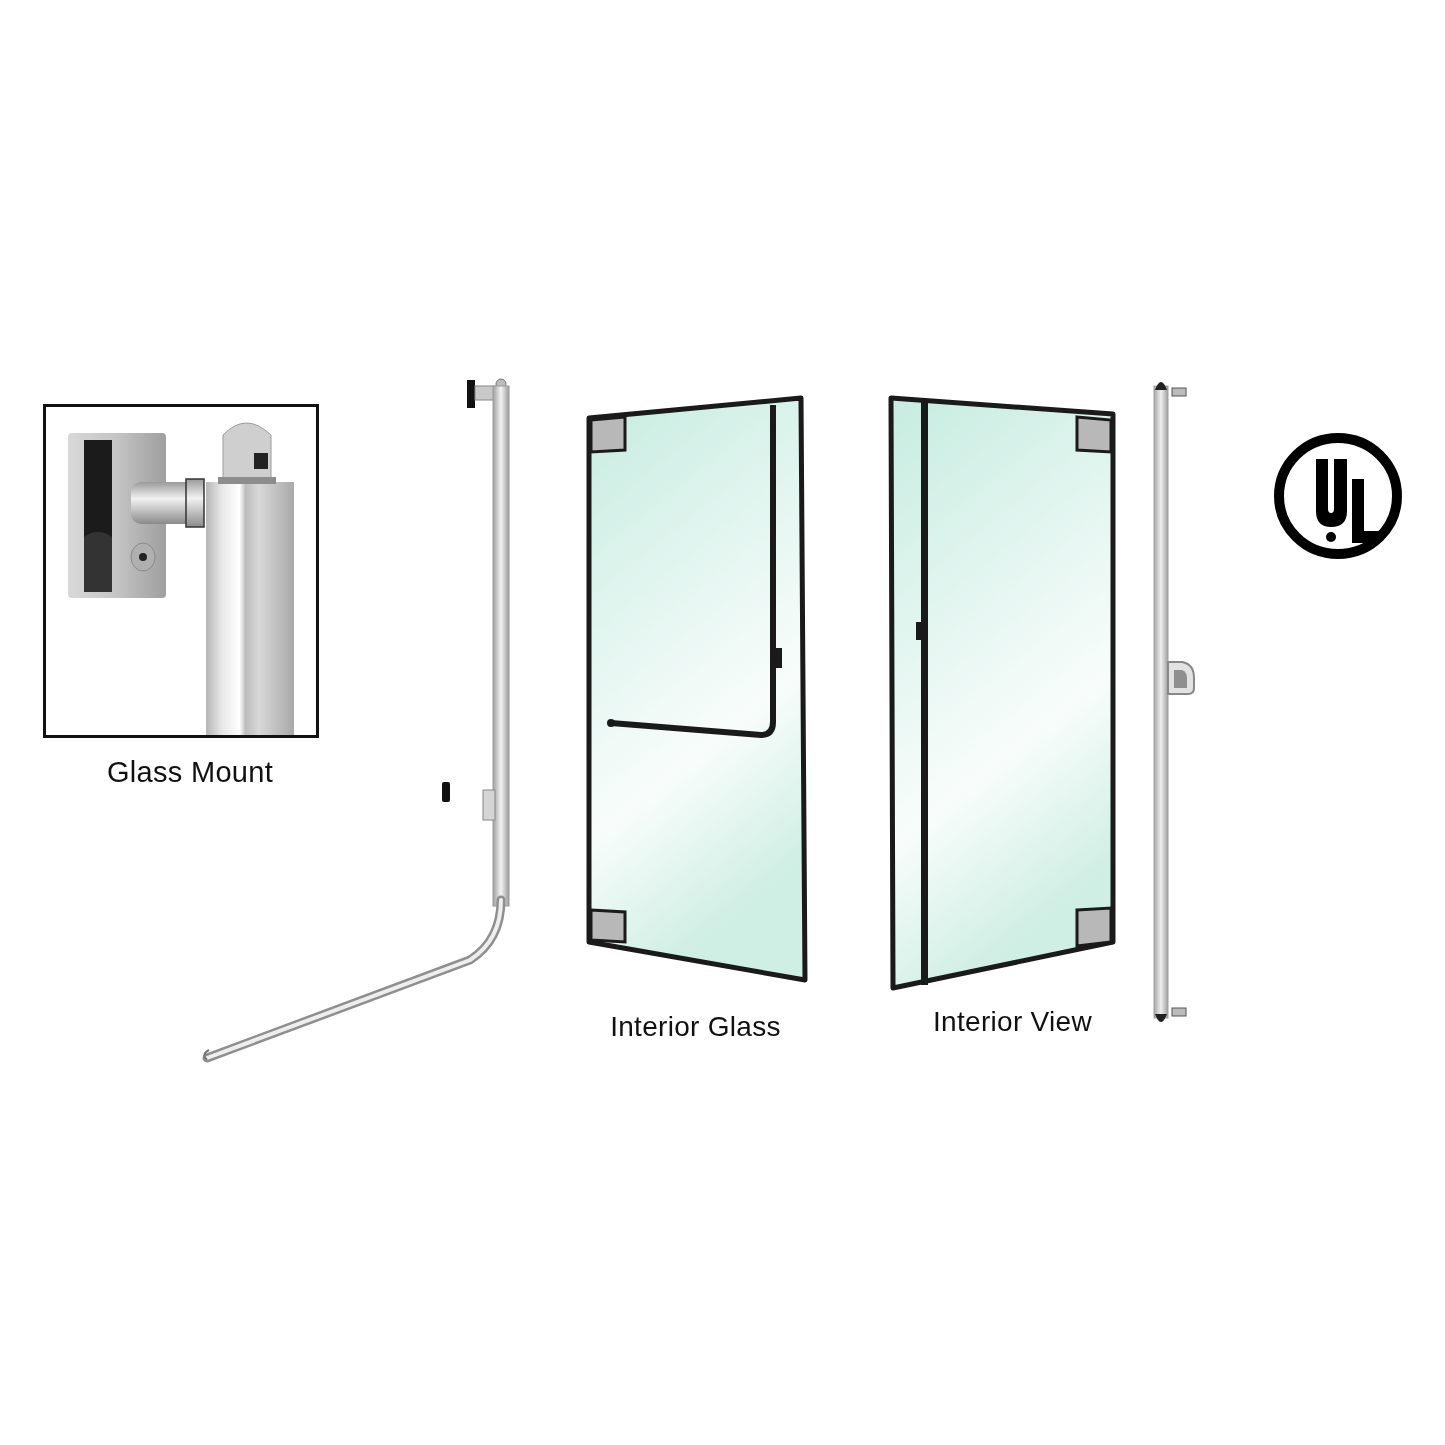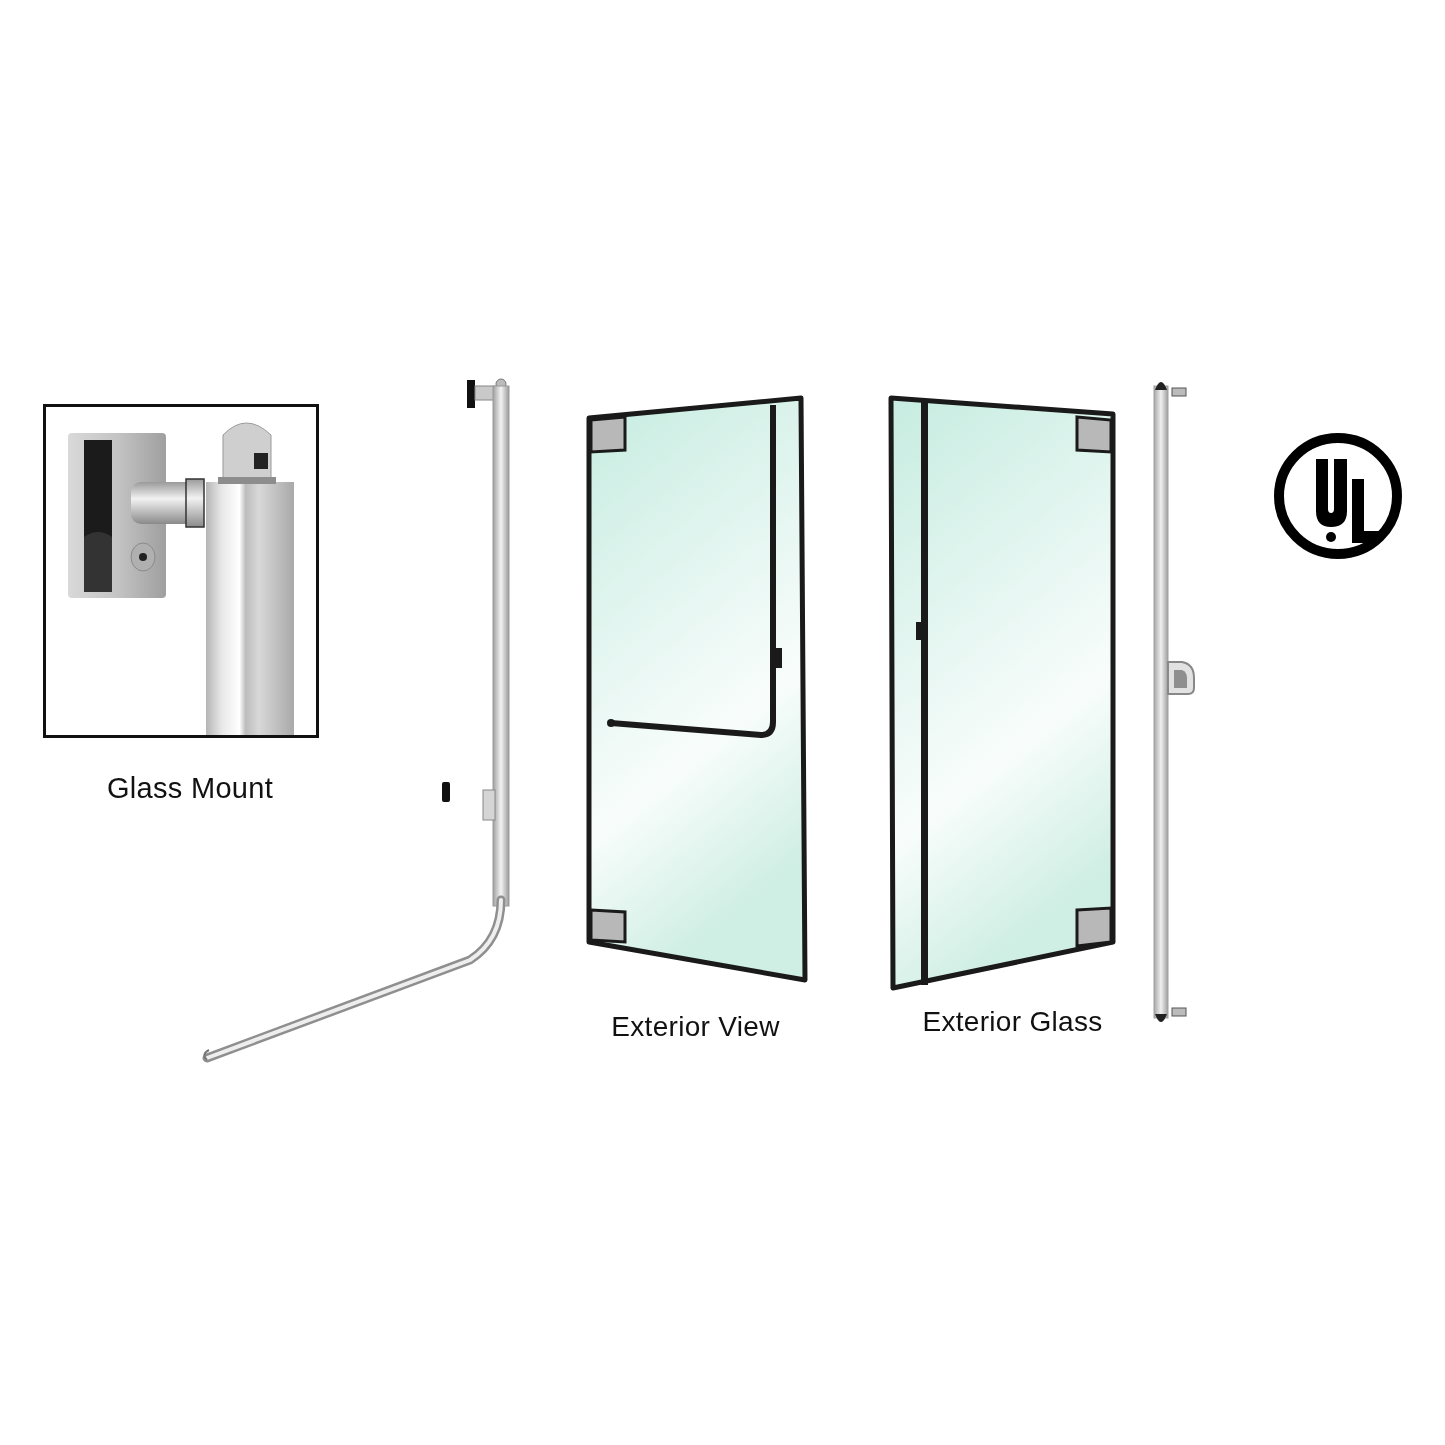--- a/index.html
+++ b/index.html
@@ -45,21 +45,21 @@
     <rect x="85" y="75" width="70" height="42" rx="10" fill="url(#arm)"></rect>
     <rect x="140" y="72" width="18" height="48" fill="url(#arm)" stroke="#333" stroke-width="1.5"></rect>
 
     <rect x="160" y="75" width="88" height="253" fill="url(#tube)"></rect>
 
     <path d="M177 72 L177 28 Q200 4 225 28 L225 72 Z" fill="#cfcfcf" stroke="#9a9a9a"></path>
     <rect x="208" y="46" width="14" height="16" fill="#222"></rect>
     <rect x="172" y="70" width="58" height="7" fill="#8d8d8d"></rect>
   </svg>
 </div>
-<div class="abs caption" style="left:43px; top:756px; width:294px;margin-top:16px;">
+<div class="abs caption" style="left:43px; top:756px; width:294px;">
   <div>Glass Mount</div>
 </div>
 
 <svg class="abs" style="left:195px; top:370px;" width="330" height="700" viewBox="0 0 330 700">
   <defs>
     <linearGradient id="rail" x1="0" x2="1" y1="0" y2="0">
       <stop offset="0" stop-color="#a0a0a0"></stop>
       <stop offset="0.5" stop-color="#f3f3f3"></stop>
       <stop offset="1" stop-color="#9a9a9a"></stop>
     </linearGradient>
@@ -90,40 +90,40 @@
   </defs>
   <polygon points="6,28 218,8 222,590 6,552" fill="url(#glass1)" stroke="#1a1a1a" stroke-width="5" stroke-linejoin="round"></polygon>
 
   <polygon points="8,30 42,27 42,60 8,62" fill="#b8b8b8" stroke="#1a1a1a" stroke-width="3"></polygon>
   <polygon points="8,520 42,522 42,552 8,550" fill="#b8b8b8" stroke="#1a1a1a" stroke-width="3"></polygon>
 
   <path d="M190 15 L190 332 Q190 345 178 345 L28 333" fill="none" stroke="#1a1a1a" stroke-width="6"></path>
   <circle cx="28" cy="333" r="4" fill="#1a1a1a"></circle>
   <rect x="193" y="258" width="6" height="20" fill="#1a1a1a"></rect>
 </svg>
-<div class="abs caption" style="left:583px; top:1010px; width:225px; font-size:28px;">Exterior View</div>
+<div class="abs caption" style="left:583px; top:1010px; width:225px; font-size:28px;">Interior Glass</div>
 
 <svg class="abs" style="left:885px; top:390px;" width="235" height="610" viewBox="0 0 235 610">
   <defs>
     <linearGradient id="glass2" x1="0" x2="0.3" y1="0" y2="1">
       <stop offset="0" stop-color="#c6ece0"></stop>
       <stop offset="0.55" stop-color="#eef9f6"></stop>
       <stop offset="0.7" stop-color="#f8fdfb"></stop>
       <stop offset="1" stop-color="#cfeee4"></stop>
     </linearGradient>
   </defs>
   <polygon points="6,8 228,24 228,552 8,598" fill="url(#glass2)" stroke="#1a1a1a" stroke-width="5" stroke-linejoin="round"></polygon>
 
   <polygon points="192,27 226,30 226,62 192,60" fill="#b8b8b8" stroke="#1a1a1a" stroke-width="3"></polygon>
   <polygon points="192,520 226,518 226,552 192,556" fill="#b8b8b8" stroke="#1a1a1a" stroke-width="3"></polygon>
 
   <rect x="36" y="10" width="7" height="585" fill="#1a1a1a"></rect>
   <rect x="31" y="232" width="6" height="18" fill="#1a1a1a"></rect>
 </svg>
-<div class="abs caption" style="left:905px; top:1005px; width:215px; font-size:28px;">Exterior Glass</div>
+<div class="abs caption" style="left:905px; top:1005px; width:215px; font-size:28px;">Interior View</div>
 
 <svg class="abs" style="left:1138px; top:372px;" width="70" height="660" viewBox="0 0 70 660">
   <defs>
     <linearGradient id="rail2" x1="0" x2="1" y1="0" y2="0">
       <stop offset="0" stop-color="#a6a6a6"></stop>
       <stop offset="0.5" stop-color="#f0f0f0"></stop>
       <stop offset="1" stop-color="#9d9d9d"></stop>
     </linearGradient>
   </defs>
   <rect x="16" y="14" width="14" height="632" fill="url(#rail2)" stroke="#a0a0a0"></rect>

